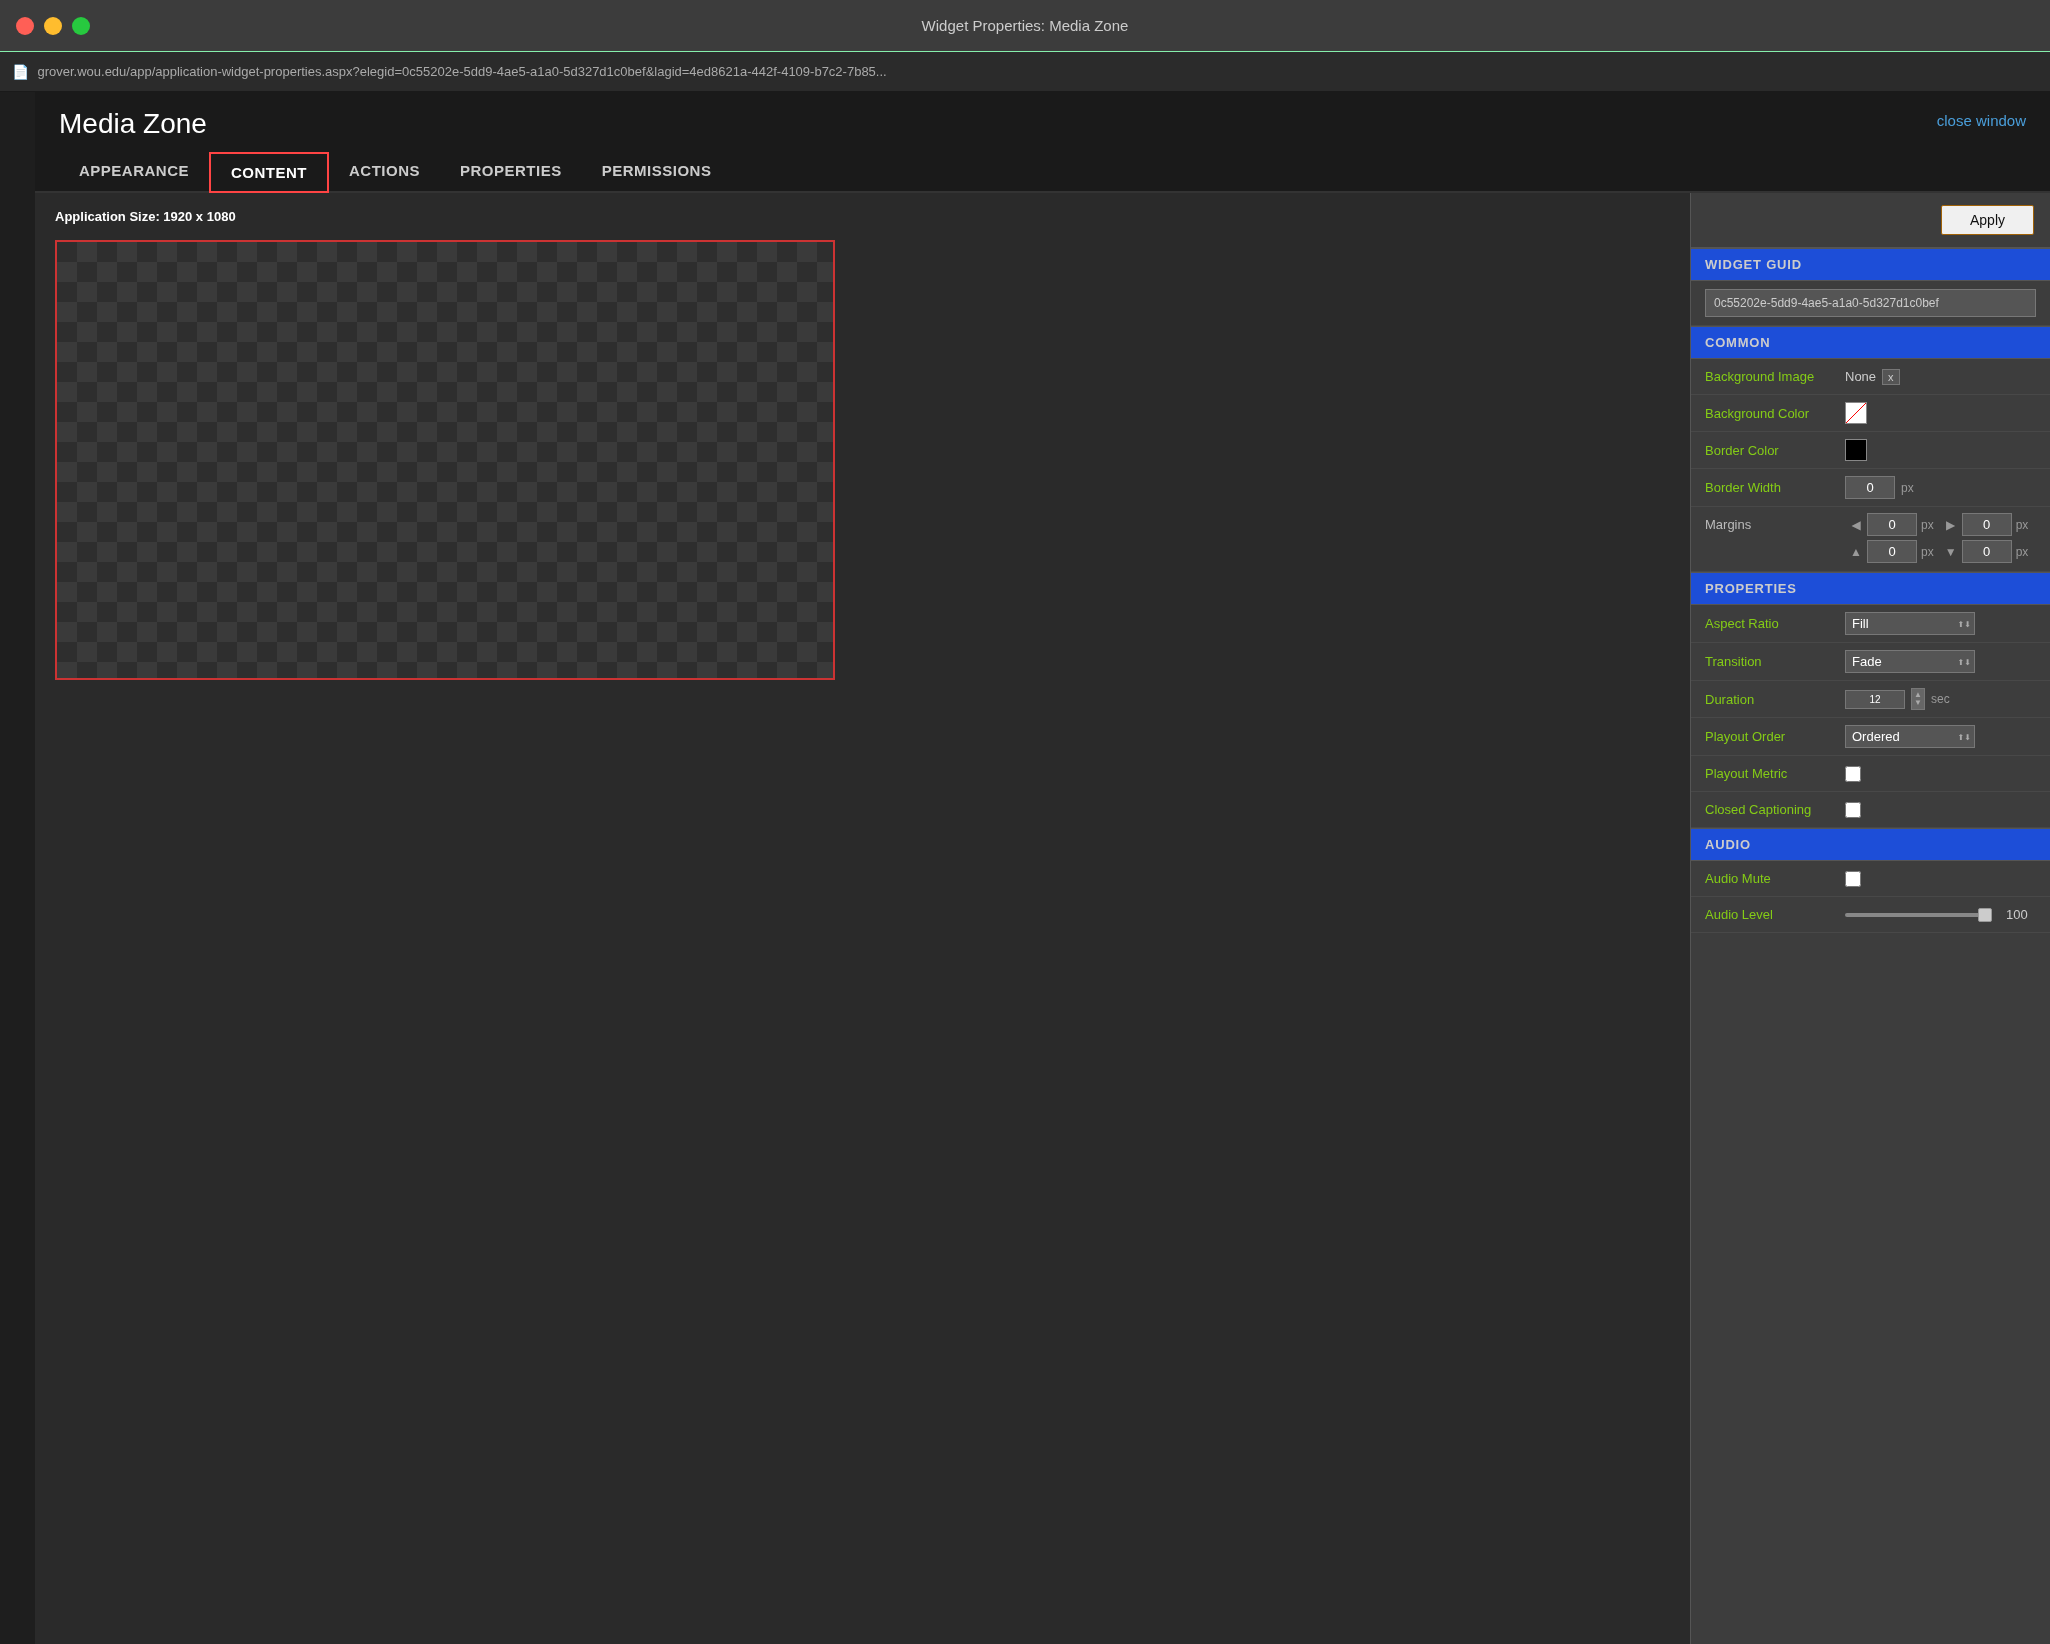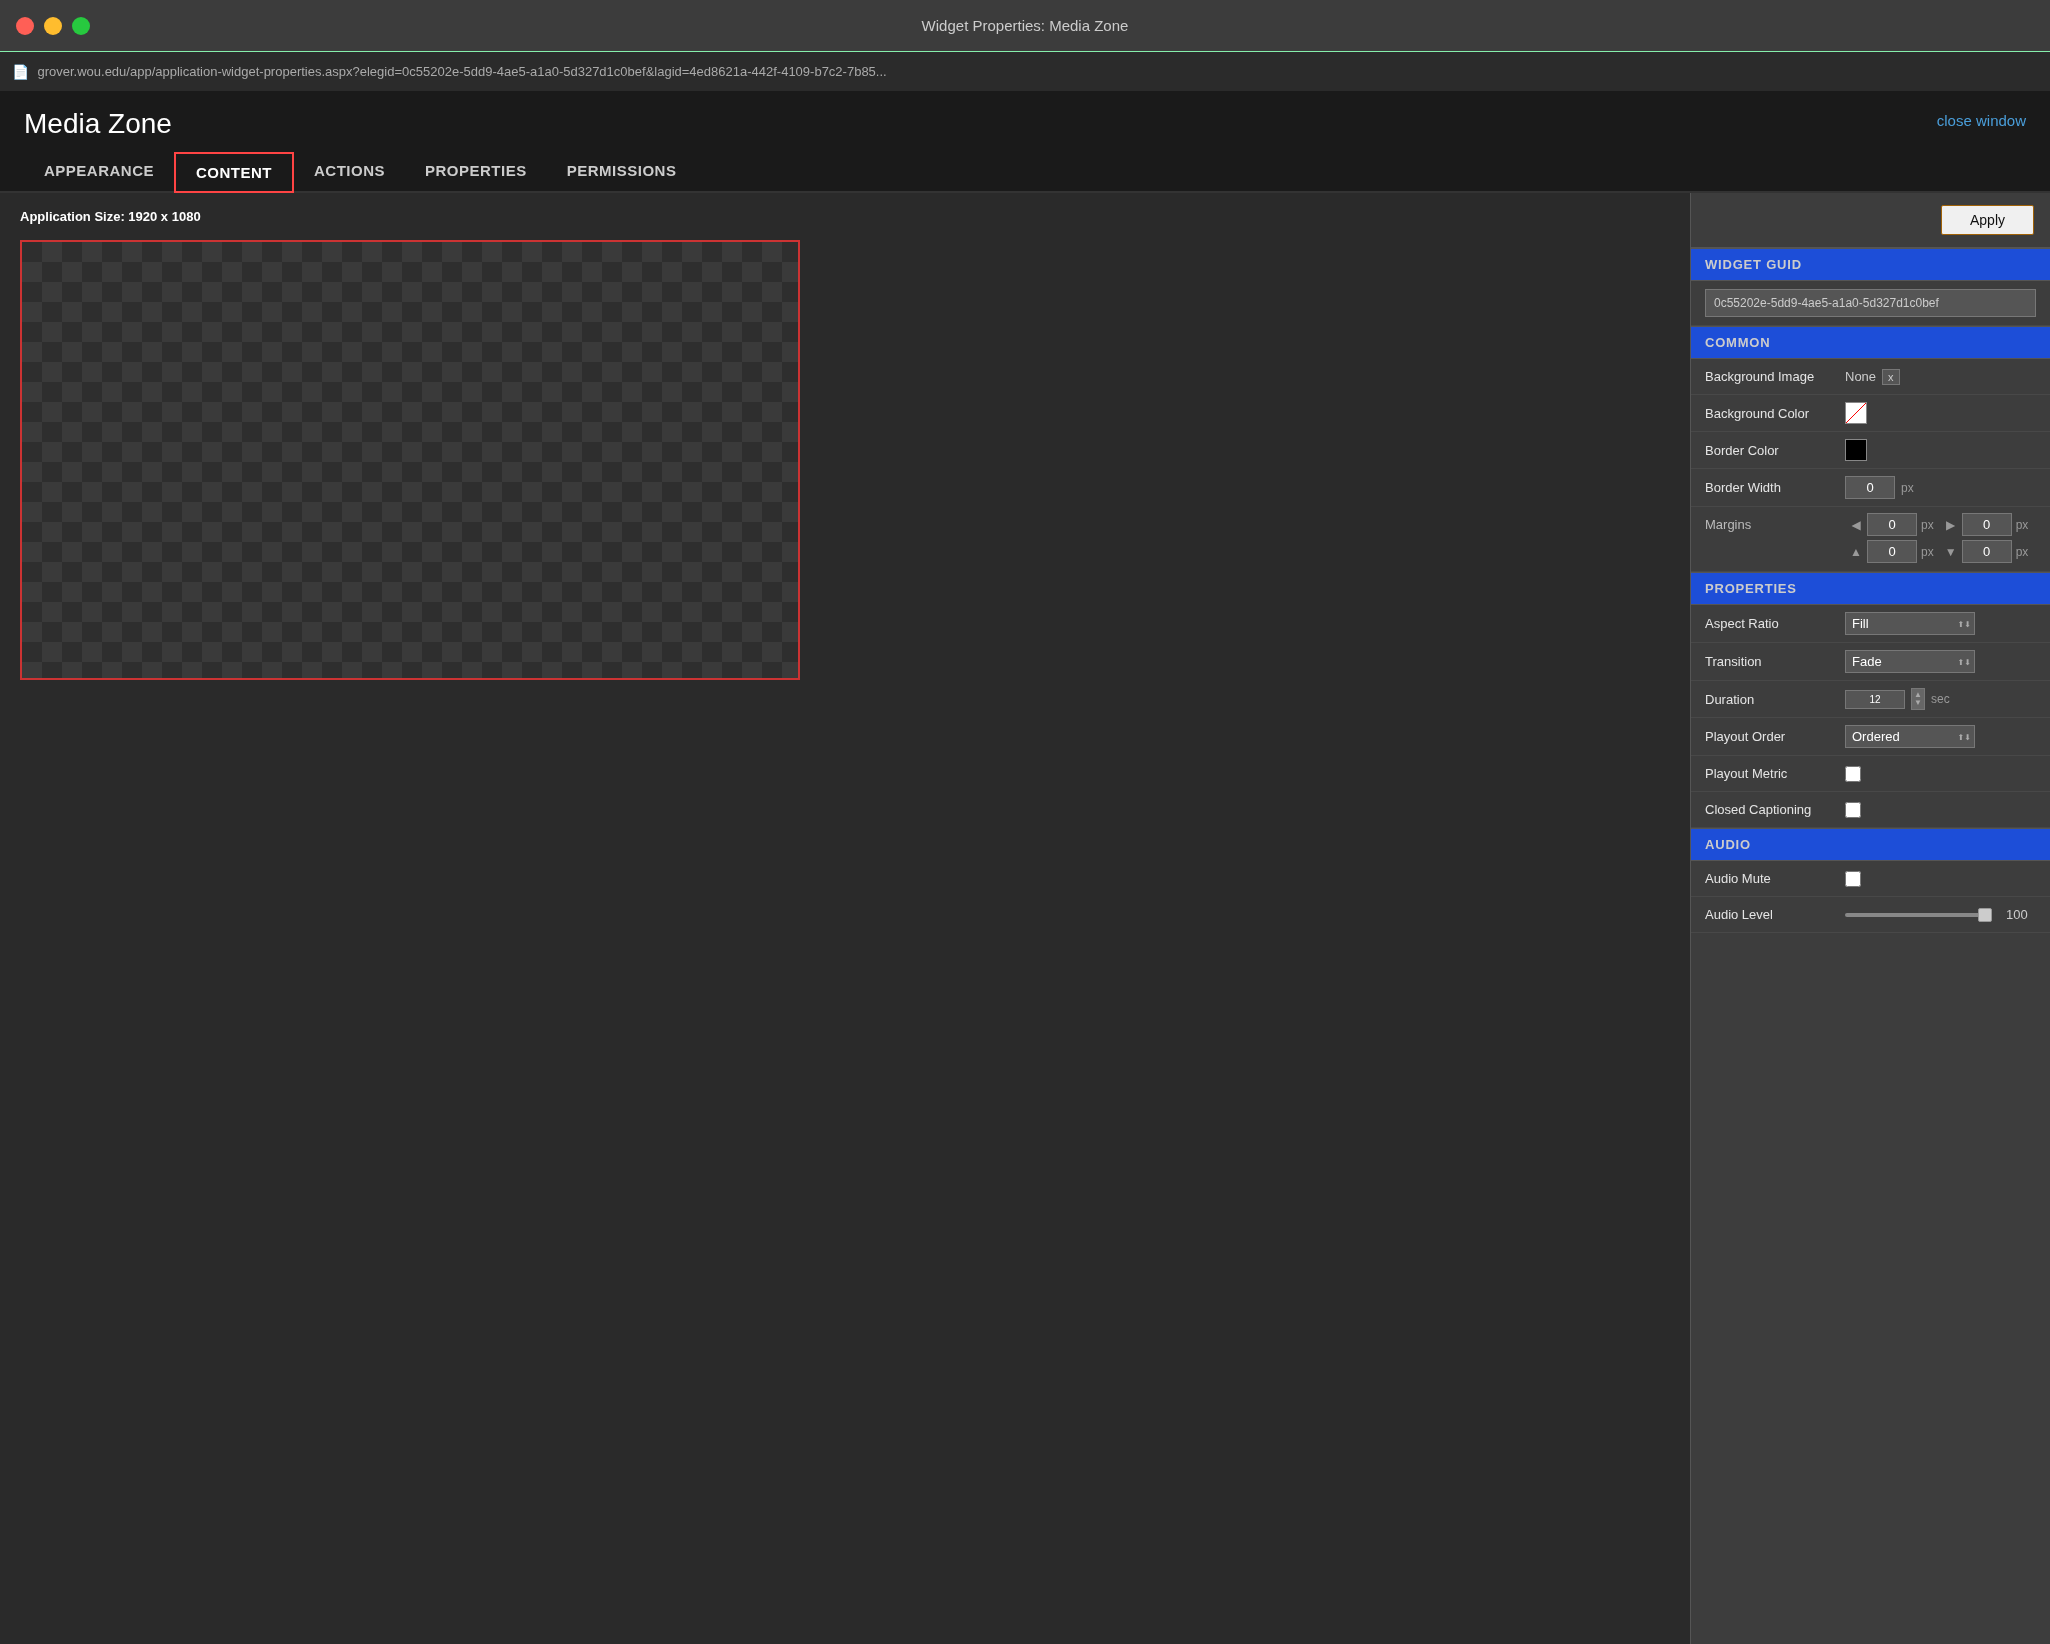--- a/index.html
+++ b/index.html
@@ -64,20 +64,21 @@
       overflow: hidden;
       text-overflow: ellipsis;
     }
 
     
     .app-container {
       display: flex;
       flex-direction: column;
       height: calc(1644px - 92px);
       background: #1e1e1e;
+      padding-left: 35px;
     }
 
     
     .app-header {
       background: #1a1a1a;
       padding: 16px 24px 0 24px;
       display: flex;
       align-items: flex-start;
       justify-content: space-between;
     }
@@ -197,21 +198,21 @@
 
     
     .prop-row {
       display: flex;
       align-items: center;
       padding: 7px 14px;
       border-bottom: 1px solid #484848;
       min-height: 36px;
     }
     .prop-label {
-      color: #e5e5e5;
+      color: #84cc16;
       font-size: 13px;
       width: 140px;
       flex-shrink: 0;
     }
     .prop-value {
       flex: 1;
       display: flex;
       align-items: center;
       gap: 6px;
     }

